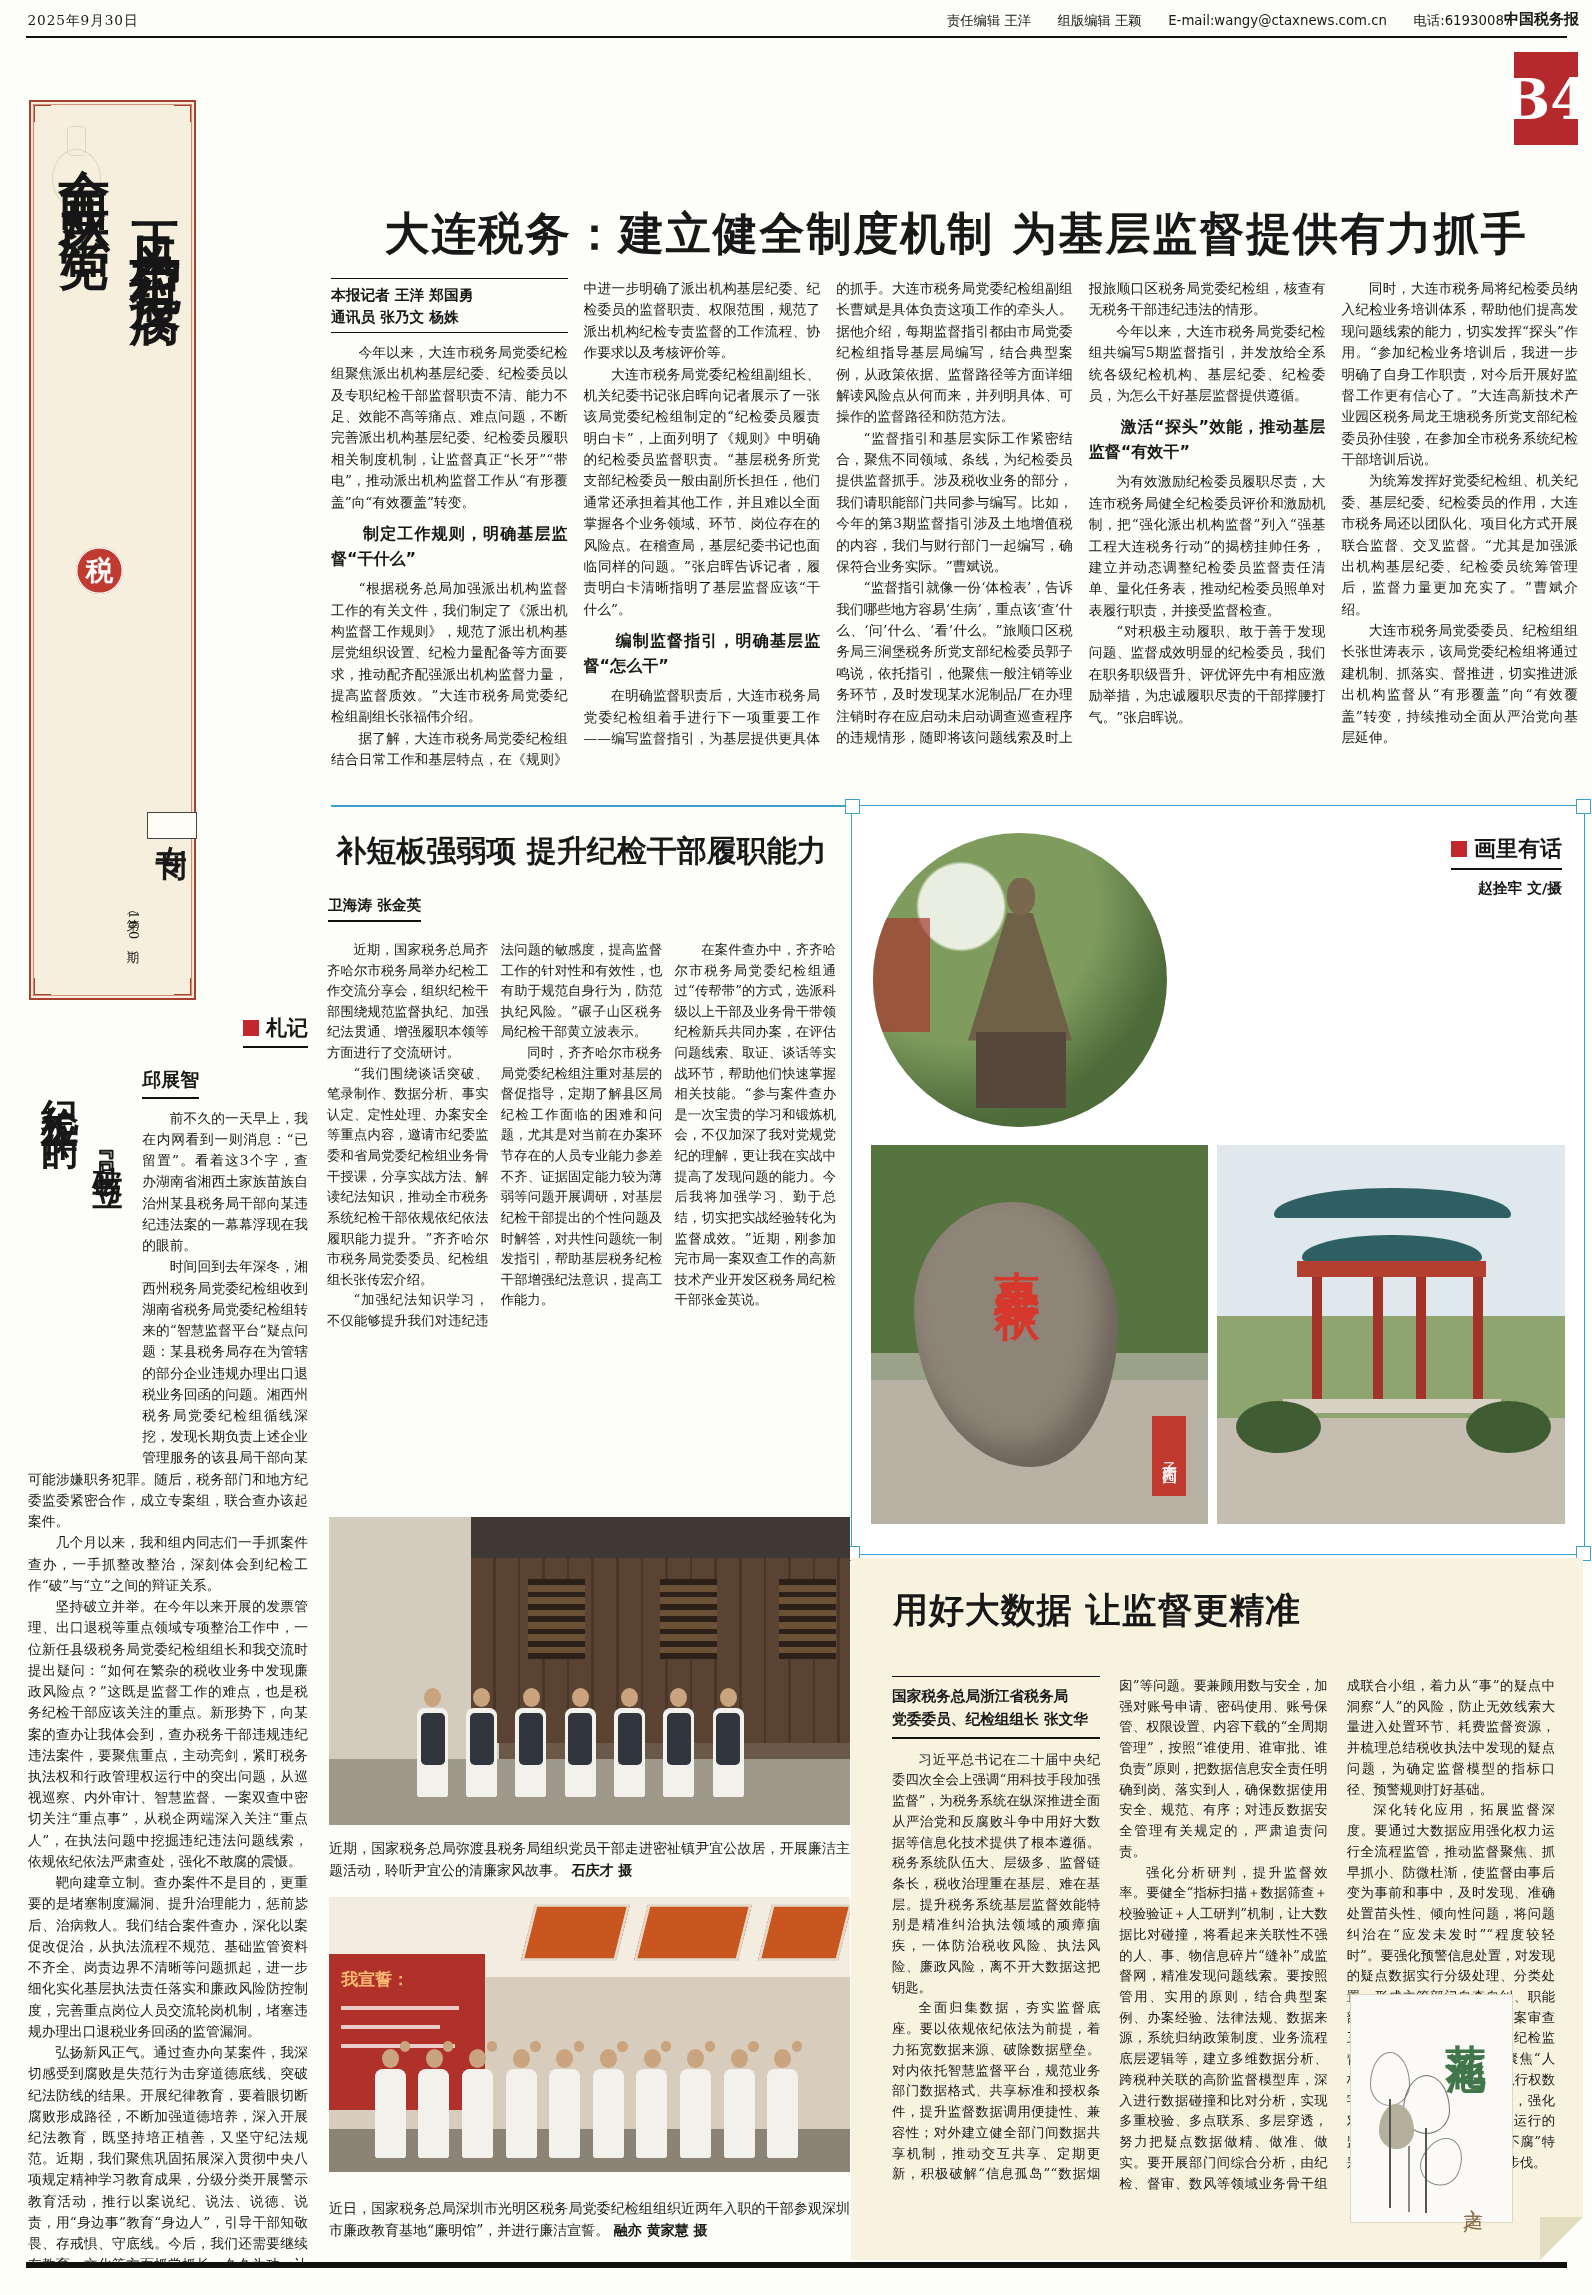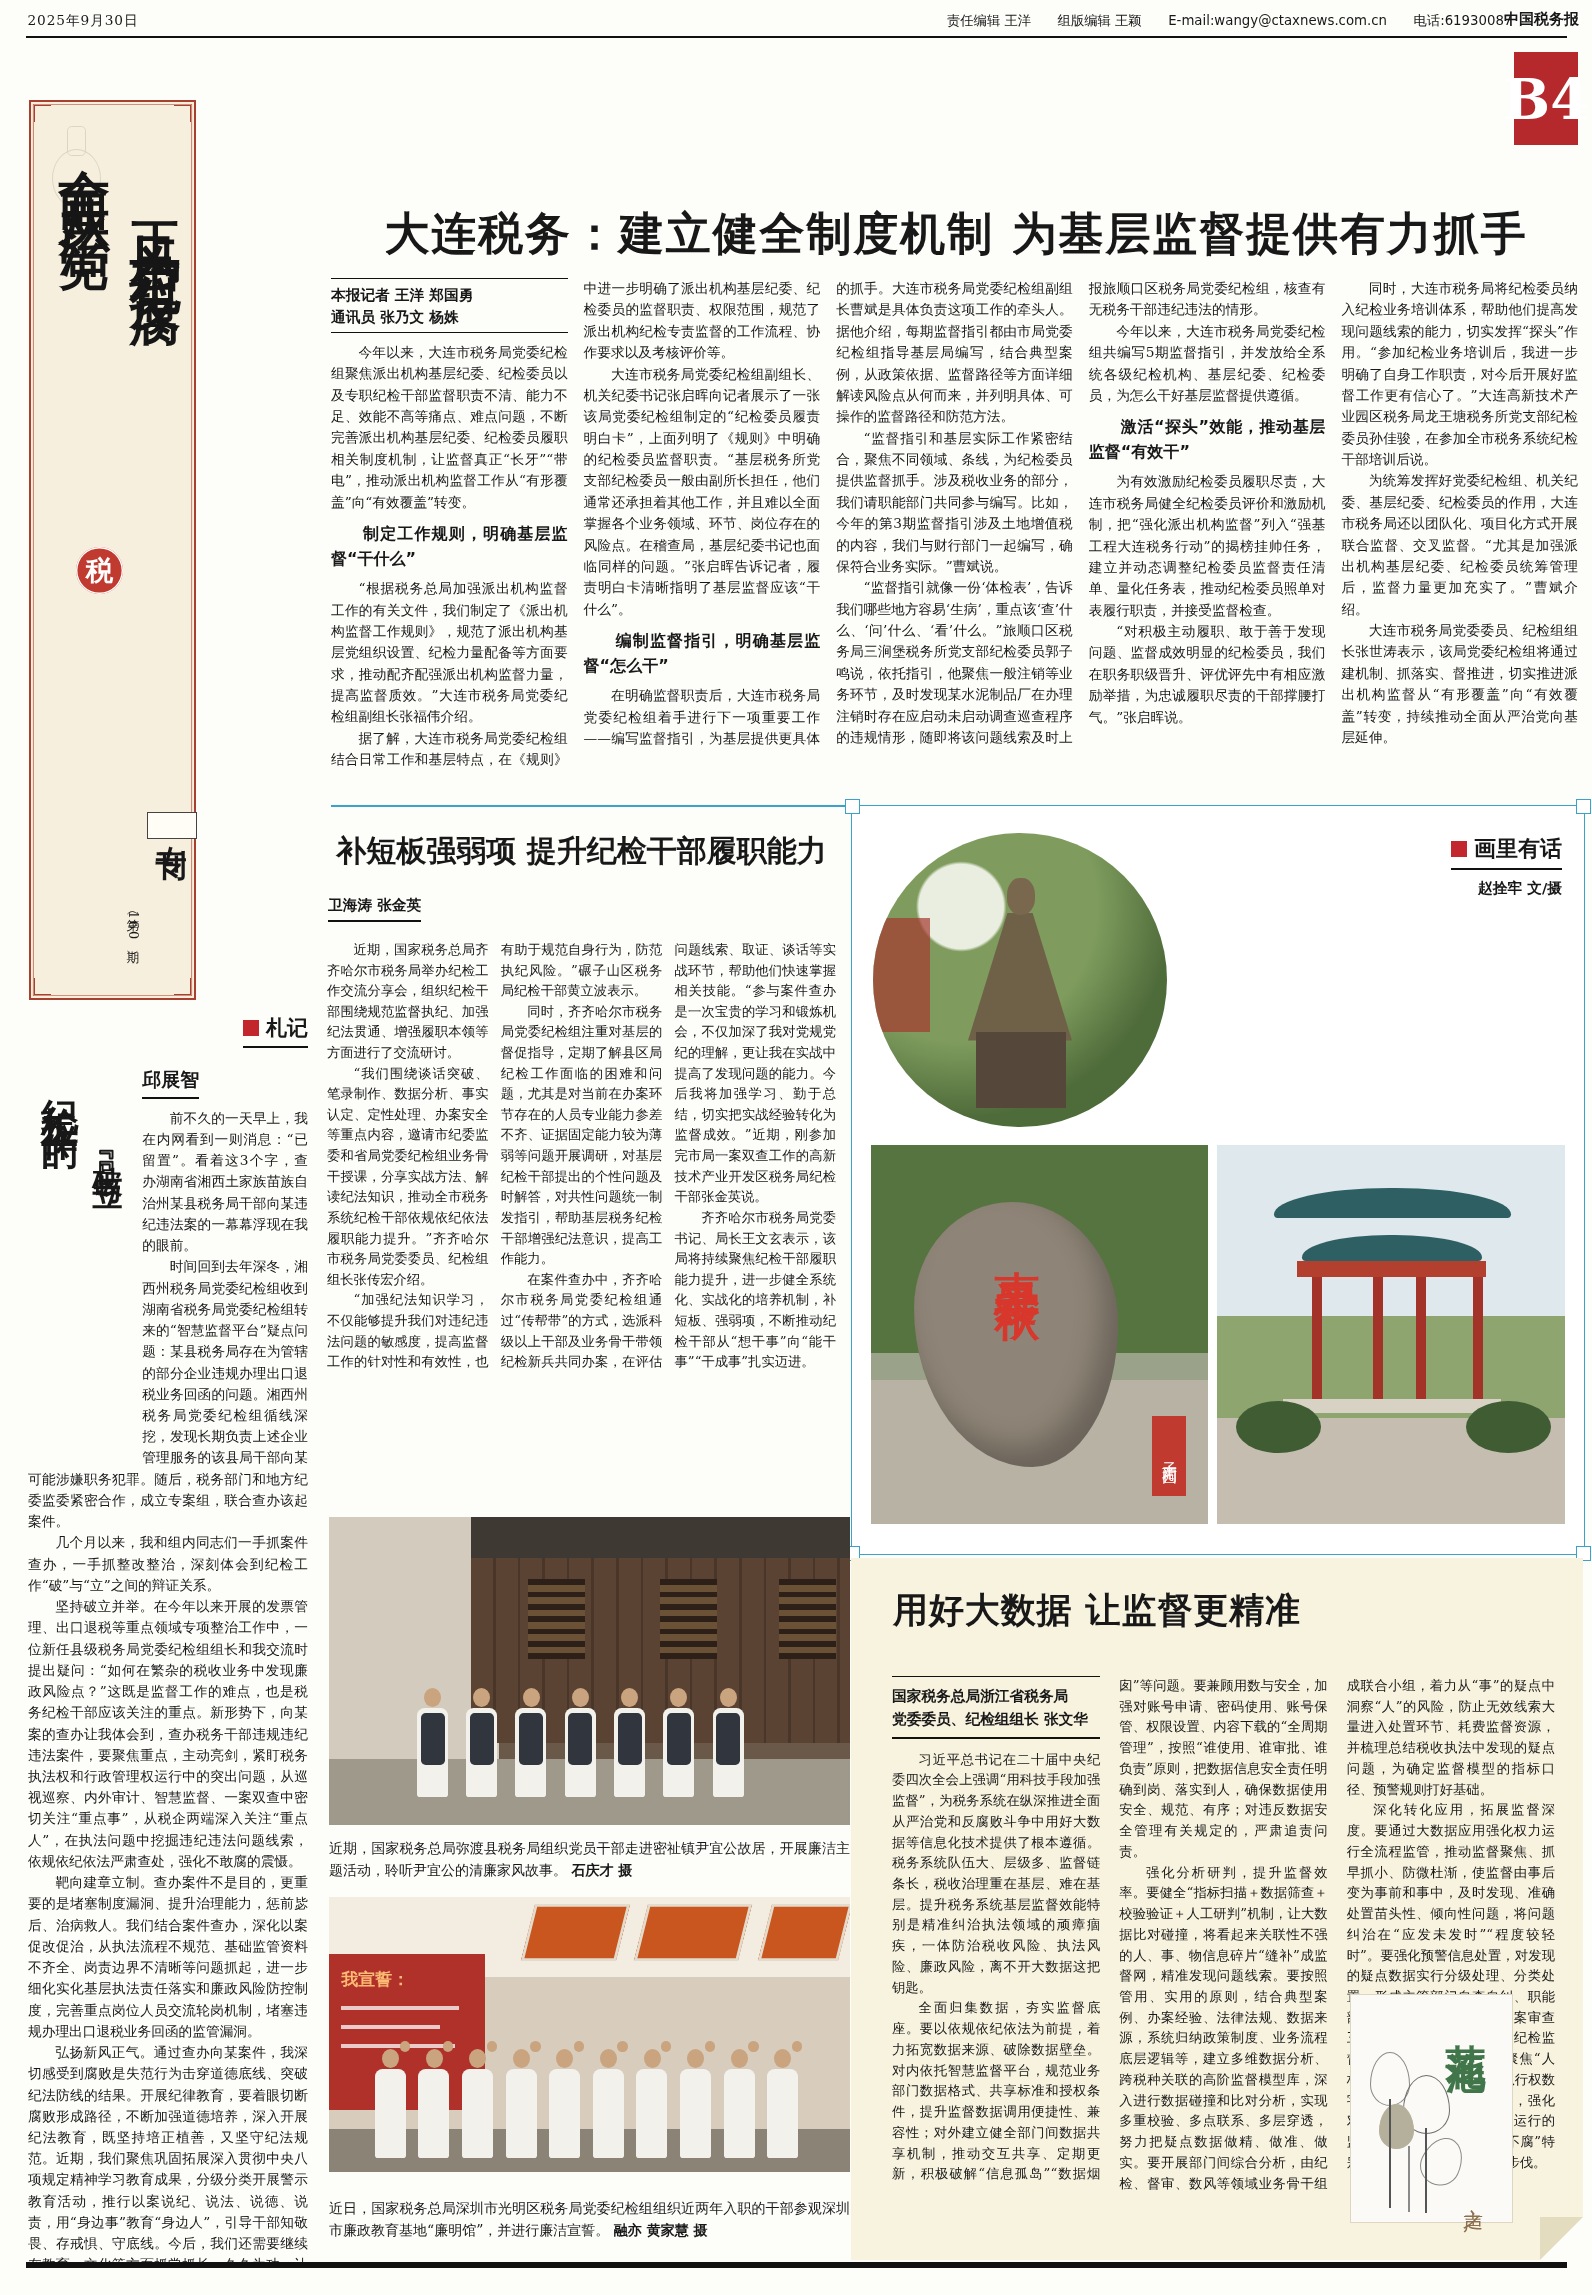--- a/index.html
+++ b/index.html
@@ -218,21 +218,20 @@
   <div class="teal-rule" data-interactable="false"></div>
 
   <div class="sec-title" data-interactable="false">补短板强弱项  提升纪检干部履职能力</div>
   <div class="sec-byline" data-interactable="false">卫海涛 张金英</div>
   <div class="sec-body" data-interactable="false">
       <p class="para" data-interactable="false">近期，国家税务总局齐齐哈尔市税务局举办纪检工作交流分享会，组织纪检干部围绕规范监督执纪、加强纪法贯通、增强履职本领等方面进行了交流研讨。</p>
       <p class="para" data-interactable="false">“我们围绕谈话突破、笔录制作、数据分析、事实认定、定性处理、办案安全等重点内容，邀请市纪委监委和省局党委纪检组业务骨干授课，分享实战方法、解读纪法知识，推动全市税务系统纪检干部依规依纪依法履职能力提升。”齐齐哈尔市税务局党委委员、纪检组组长张传宏介绍。</p>
       <p class="para" data-interactable="false">“加强纪法知识学习，不仅能够提升我们对违纪违法问题的敏感度，提高监督工作的针对性和有效性，也有助于规范自身行为，防范执纪风险。”碾子山区税务局纪检干部黄立波表示。</p>
       <p class="para" data-interactable="false">同时，齐齐哈尔市税务局党委纪检组注重对基层的督促指导，定期了解县区局纪检工作面临的困难和问题，尤其是对当前在办案环节存在的人员专业能力参差不齐、证据固定能力较为薄弱等问题开展调研，对基层纪检干部提出的个性问题及时解答，对共性问题统一制发指引，帮助基层税务纪检干部增强纪法意识，提高工作能力。</p>
       <p class="para" data-interactable="false">在案件查办中，齐齐哈尔市税务局党委纪检组通过“传帮带”的方式，选派科级以上干部及业务骨干带领纪检新兵共同办案，在评估问题线索、取证、谈话等实战环节，帮助他们快速掌握相关技能。“参与案件查办是一次宝贵的学习和锻炼机会，不仅加深了我对党规党纪的理解，更让我在实战中提高了发现问题的能力。今后我将加强学习、勤于总结，切实把实战经验转化为监督成效。”近期，刚参加完市局一案双查工作的高新技术产业开发区税务局纪检干部张金英说。</p>
-      <p class="para" data-interactable="false">齐齐哈尔市税务局党委书记、局长王文玄表示，该局将持续聚焦纪检干部履职能力提升，进一步健全系统化、实战化的培养机制，补短板、强弱项，不断推动纪检干部从“想干事”向“能干事”“干成事”扎实迈进。</p>
     </div>
 
   <div class="pt-box" data-interactable="false">
     <div class="pt-corner tl" data-interactable="false"></div>
     <div class="pt-corner tr" data-interactable="false"></div>
     <div class="pt-corner bl" data-interactable="false"></div>
     <div class="pt-corner br" data-interactable="false"></div>
     <div class="section-badge pt-header" data-interactable="false">
       <span class="red-square" data-interactable="false"></span>
       <span data-interactable="false">画里有话</span>

